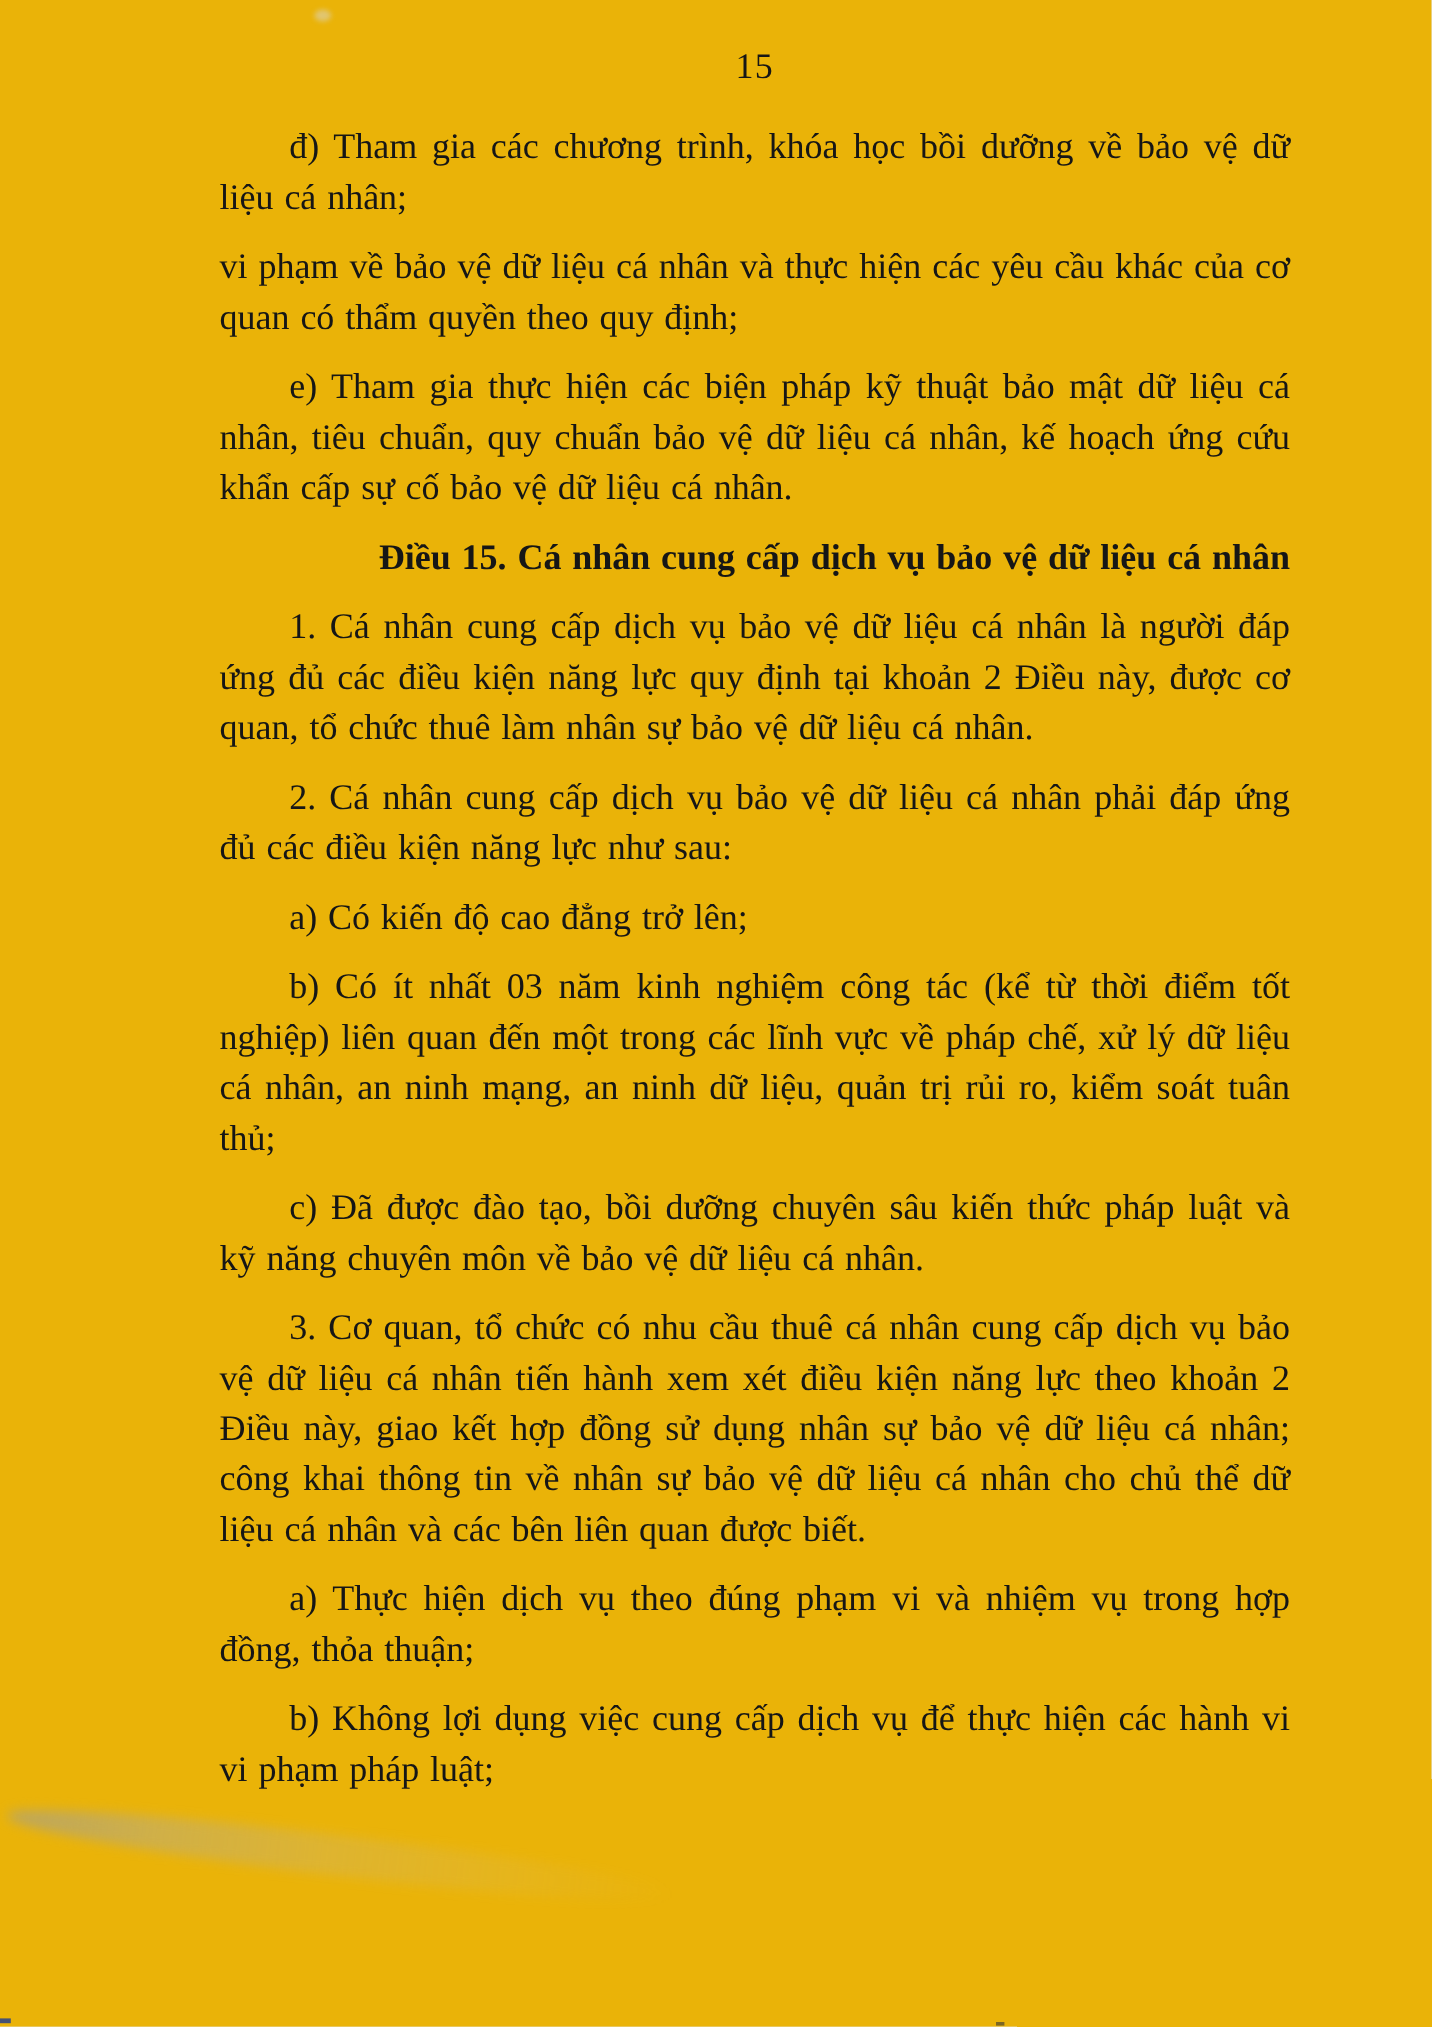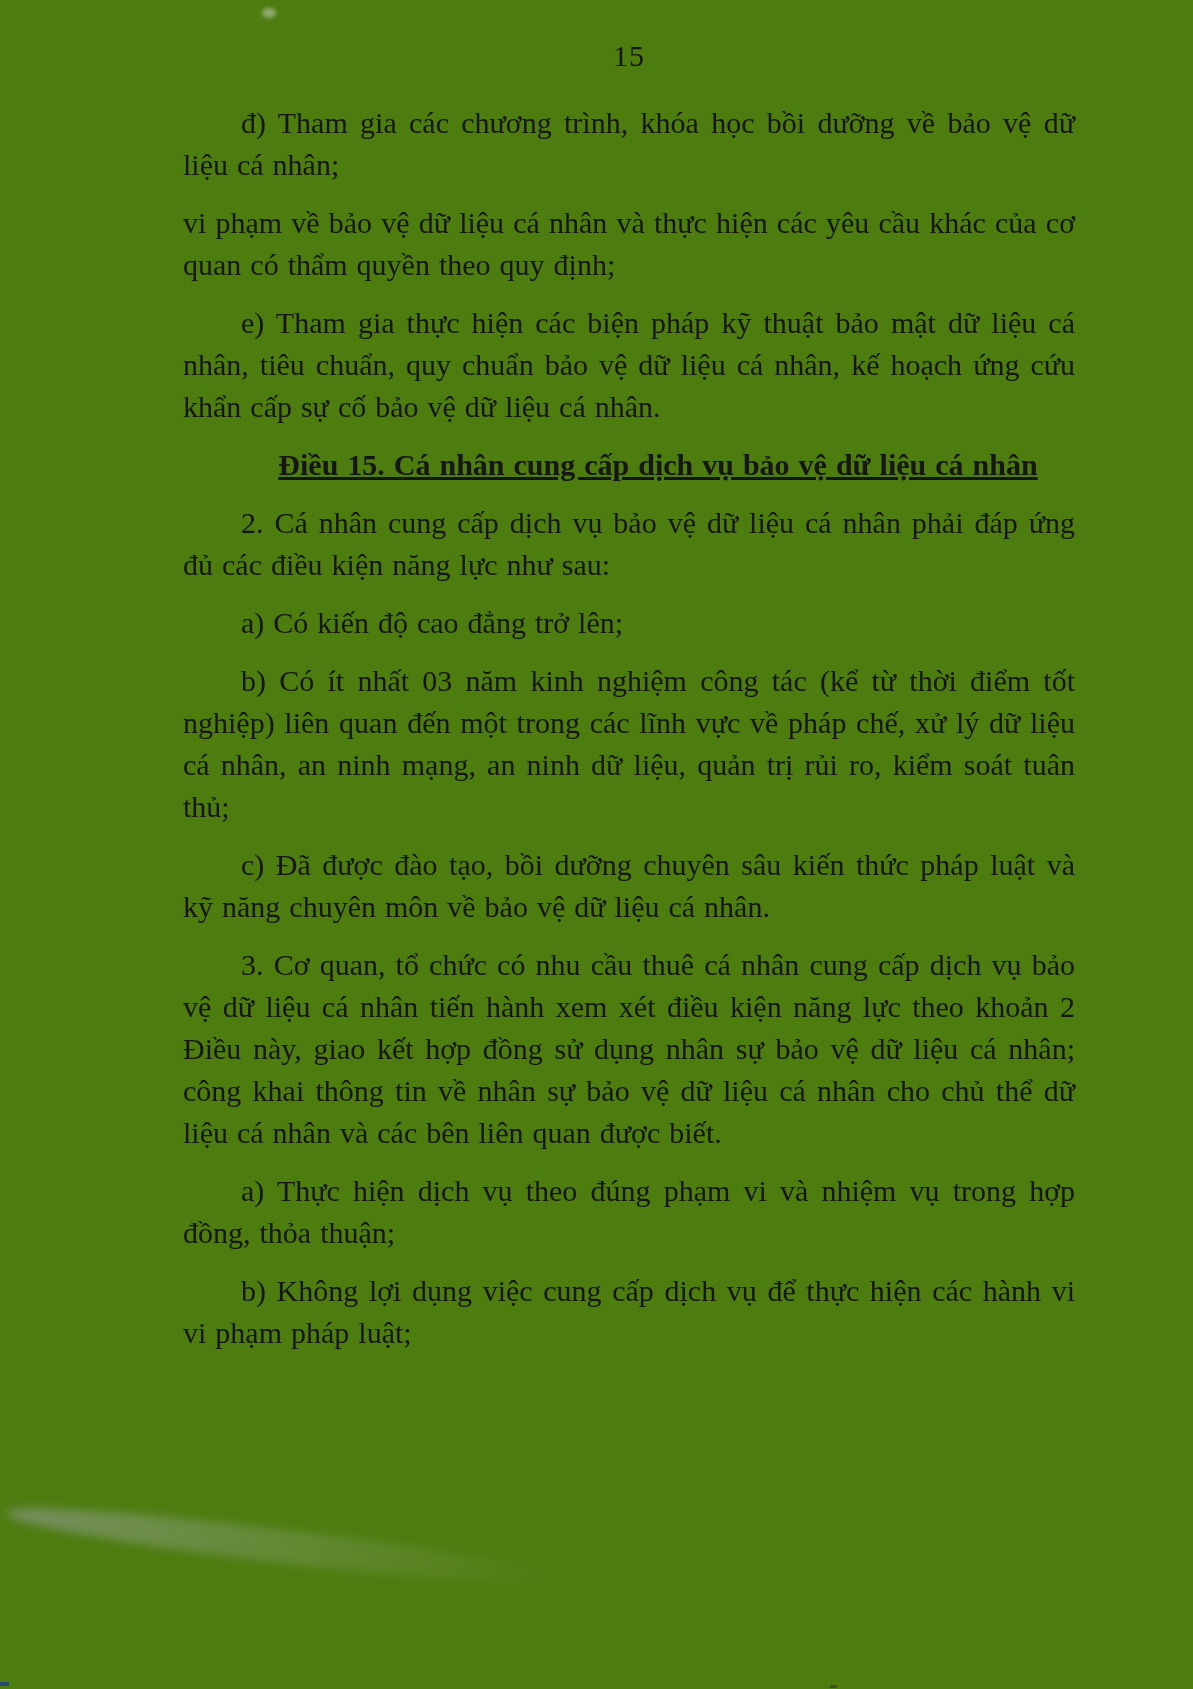--- a/index.html
+++ b/index.html
@@ -6,21 +6,21 @@
   html, body {
     margin: 0;
     padding: 0;
     background: #e8e8e8;
   }
   .page {
     position: relative;
     width: 1193px;
     height: 1689px;
     margin: 0 auto;
-    background: #4d7c0f;
+    background: #eab308;
     overflow: hidden;
     font-family: "Liberation Serif", "DejaVu Serif", serif;
     color: #161616;
   }
   .content {
     position: absolute;
     left: 183px;
     top: 0;
     width: 892px;
   }
@@ -42,22 +42,21 @@
     word-spacing: 1.5px;
   }
   .para.indent {
     text-indent: 58px;
   }
   .para.no-indent {
     text-indent: 0;
   }
   .para.heading {
     font-weight: bold;
-    text-align: center;
-    text-decoration: underline;
+    text-align: right;
   }
   
   .scan-smudge {
     position: absolute;
     left: 8px;
     top: 1498px;
     width: 560px;
     height: 34px;
     background: linear-gradient(90deg,
       rgba(150,156,163,0.55) 0%,
@@ -85,20 +84,21 @@
 
 <div class="page">
   <div class="speck speck-c"></div>
   <div class="content">
     <div class="page-number">15</div>
     <div class="doc-body">
         <p class="para indent">đ) Tham gia các chương trình, khóa học bồi dưỡng về bảo vệ dữ liệu cá nhân;</p>
         <p class="para no-indent">vi phạm về bảo vệ dữ liệu cá nhân và thực hiện các yêu cầu khác của cơ quan có thẩm quyền theo quy định;</p>
         <p class="para indent">e) Tham gia thực hiện các biện pháp kỹ thuật bảo mật dữ liệu cá nhân, tiêu chuẩn, quy chuẩn bảo vệ dữ liệu cá nhân, kế hoạch ứng cứu khẩn cấp sự cố bảo vệ dữ liệu cá nhân.</p>
         <p class="para heading indent">Điều 15. Cá nhân cung cấp dịch vụ bảo vệ dữ liệu cá nhân</p>
+        <p class="para indent">1. Cá nhân cung cấp dịch vụ bảo vệ dữ liệu cá nhân là người đáp ứng đủ các điều kiện năng lực quy định tại khoản 2 Điều này, được cơ quan, tổ chức thuê làm nhân sự bảo vệ dữ liệu cá nhân.</p>
         <p class="para indent">2. Cá nhân cung cấp dịch vụ bảo vệ dữ liệu cá nhân phải đáp ứng đủ các điều kiện năng lực như sau:</p>
         <p class="para indent">a) Có kiến độ cao đẳng trở lên;</p>
         <p class="para indent">b) Có ít nhất 03 năm kinh nghiệm công tác (kể từ thời điểm tốt nghiệp) liên quan đến một trong các lĩnh vực về pháp chế, xử lý dữ liệu cá nhân, an ninh mạng, an ninh dữ liệu, quản trị rủi ro, kiểm soát tuân thủ;</p>
         <p class="para indent">c) Đã được đào tạo, bồi dưỡng chuyên sâu kiến thức pháp luật và kỹ năng chuyên môn về bảo vệ dữ liệu cá nhân.</p>
         <p class="para indent">3. Cơ quan, tổ chức có nhu cầu thuê cá nhân cung cấp dịch vụ bảo vệ dữ liệu cá nhân tiến hành xem xét điều kiện năng lực theo khoản 2 Điều này, giao kết hợp đồng sử dụng nhân sự bảo vệ dữ liệu cá nhân; công khai thông tin về nhân sự bảo vệ dữ liệu cá nhân cho chủ thể dữ liệu cá nhân và các bên liên quan được biết.</p>
         <p class="para indent">a) Thực hiện dịch vụ theo đúng phạm vi và nhiệm vụ trong hợp đồng, thỏa thuận;</p>
         <p class="para indent">b) Không lợi dụng việc cung cấp dịch vụ để thực hiện các hành vi vi phạm pháp luật;</p>
       </div>
   </div>
   <div class="scan-smudge"></div>

